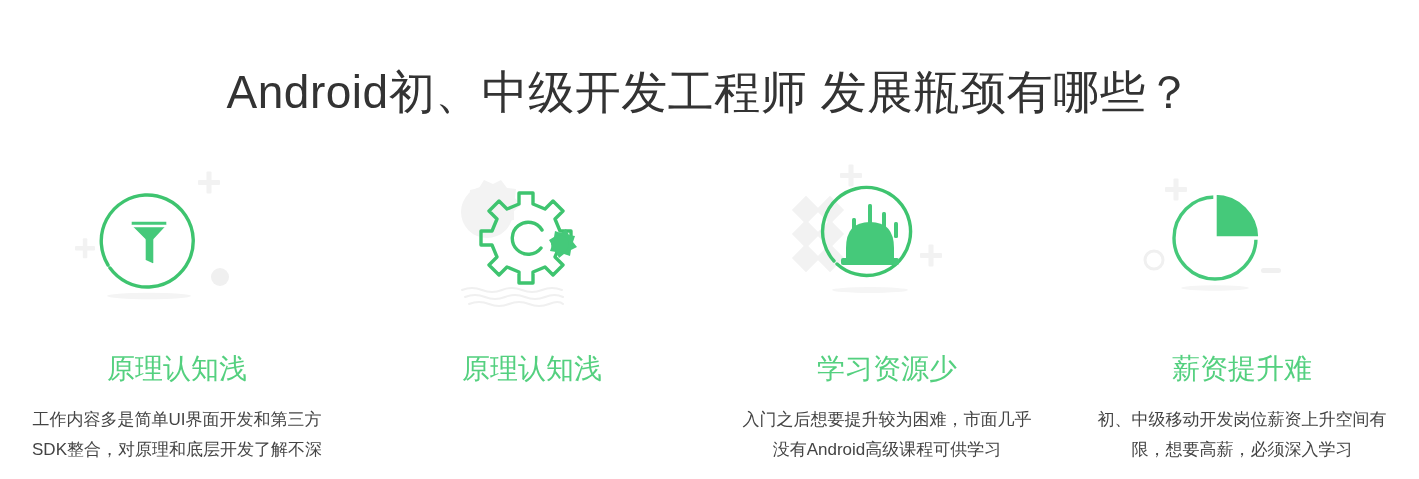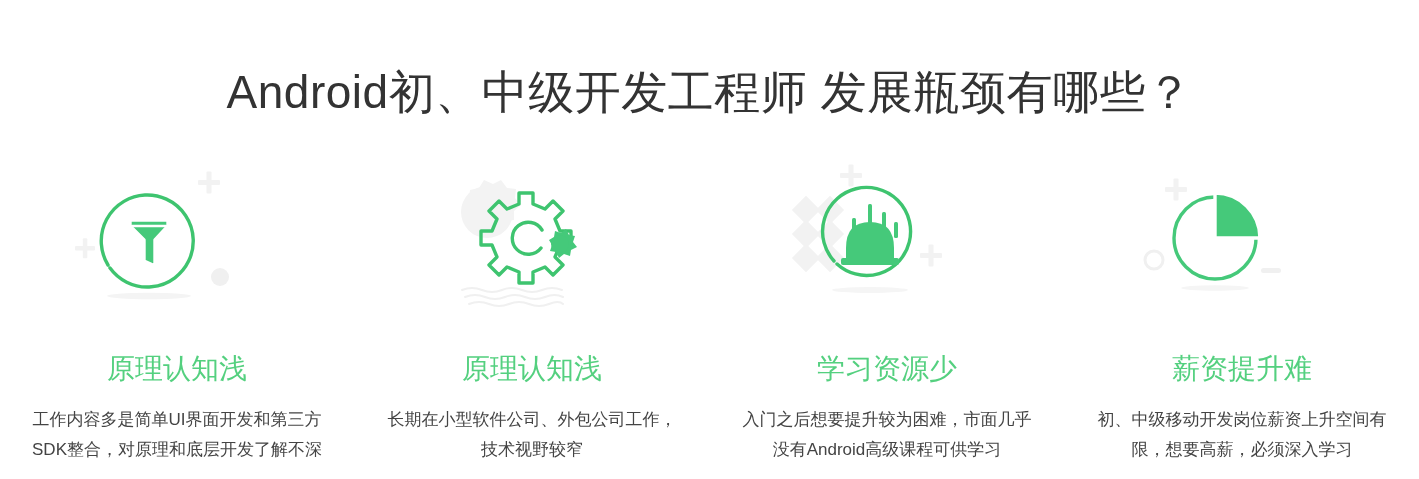--- a/index.html
+++ b/index.html
@@ -157,24 +157,20 @@
             <path d="M 124 88 A 16 16 0 1 1 125 70"></path>
           </g>
 
           <g fill="#45c97a">
             <path d="M 132 80 l 5 -3 l 1 -6 l 6 2 l 5 -4 l 3 6 l 6 1 l -2 6 l 4 5 l -6 3 l -1 6 l -6 -2 l -5 4 l -3 -6 l -6 -1 l 2 -6 Z"></path>
             <circle cx="143" cy="84" r="9"></circle>
           </g>
         </svg>
       </div>
       <div class="card-heading">原理认知浅</div>
-      <div class="card-desc">
-        <span class="ln">长期在小型软件公司、外包公司工作，</span>
-        <span class="ln">技术视野较窄</span>
-      </div>
     </div>
 
     <div class="card">
       <div class="icon-stage">
         <svg width="230" height="160" viewBox="0 0 230 160">
 
           <g fill="#f2f2f2">
             <rect x="68" y="13" width="22" height="5" rx="1"></rect>
             <rect x="76.5" y="4.5" width="5" height="22" rx="1"></rect>
           </g>

